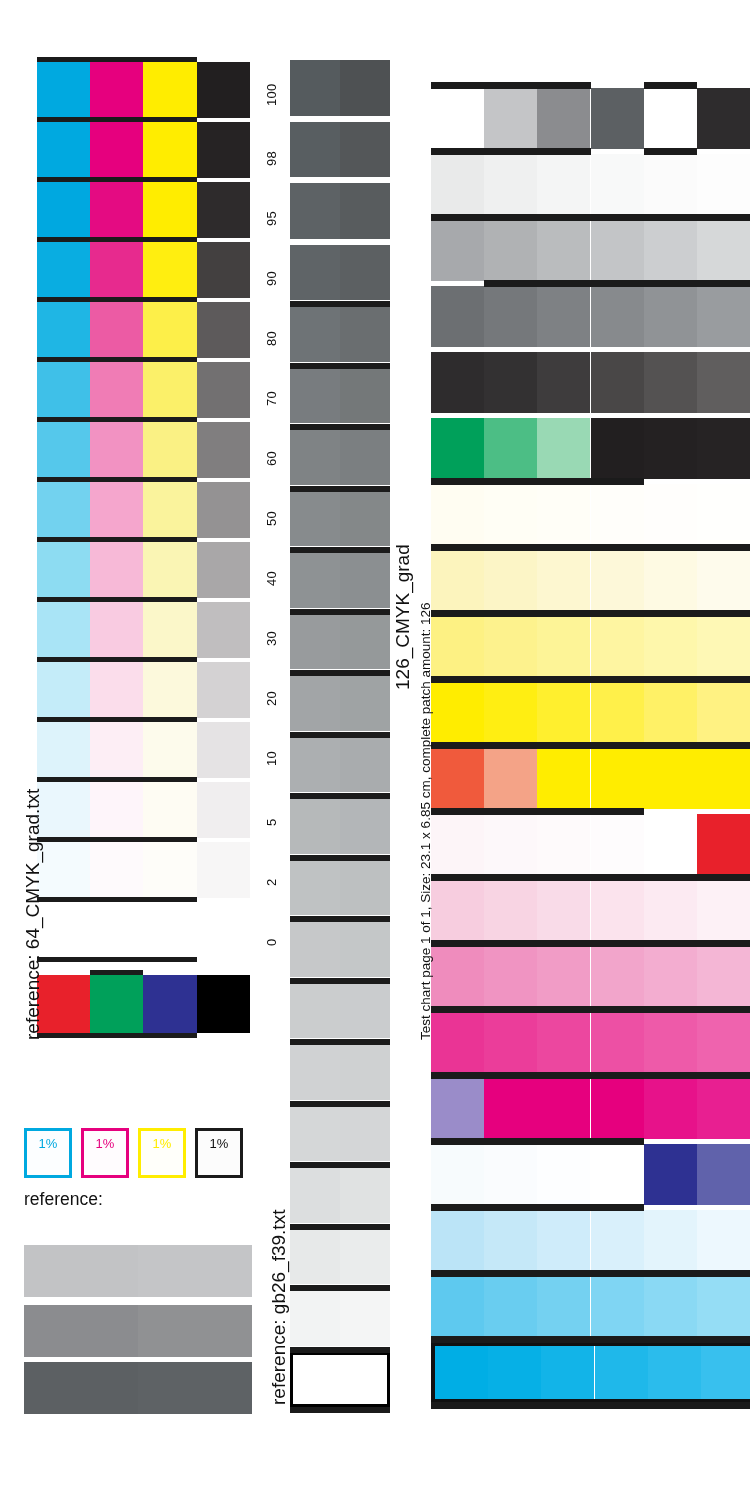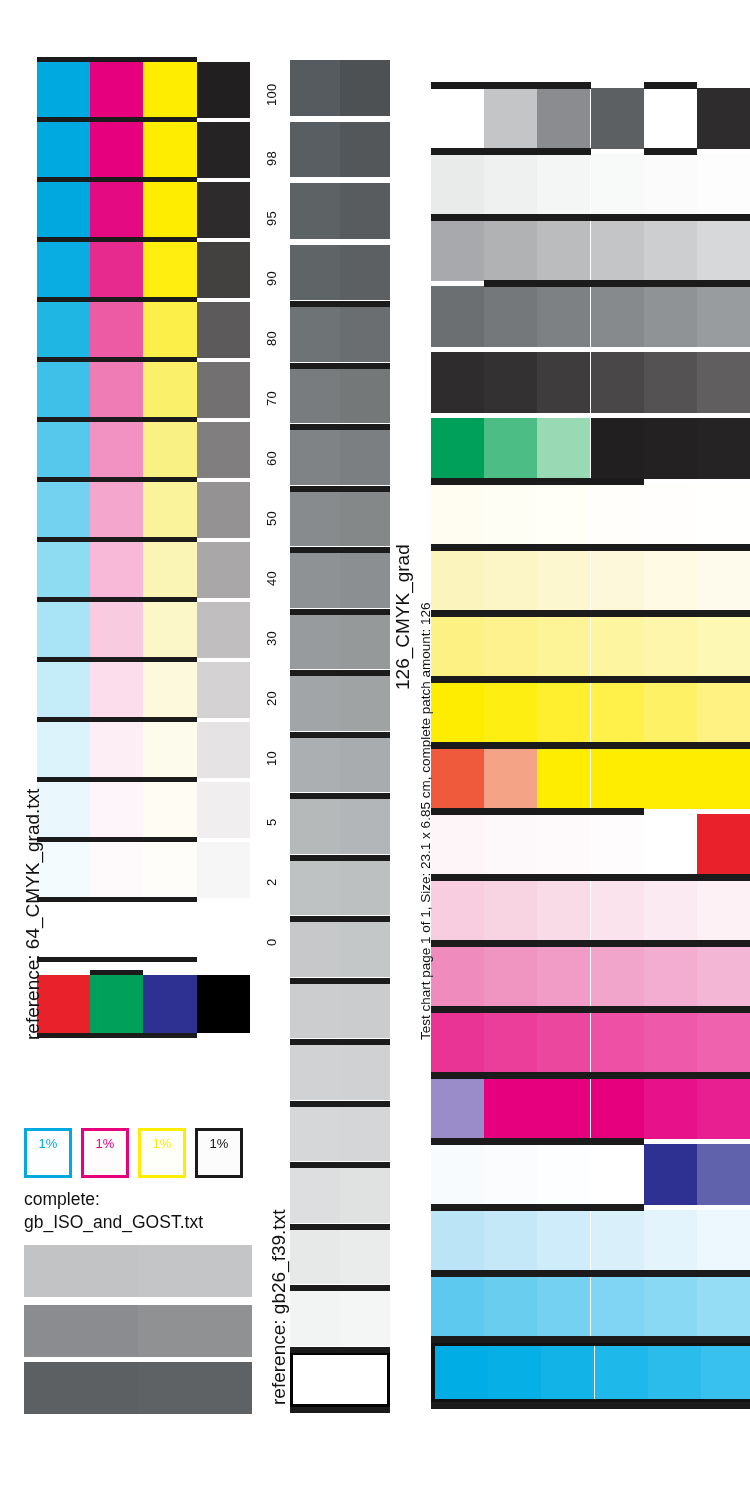--- a/index.html
+++ b/index.html
@@ -501,22 +501,21 @@
 <div class="vlabel" id="sub-126" style="left:418px;top:1040px;">Test chart page 1 of 1, Size: 23.1 x 6.85 cm, complete patch amount: 126</div>
 
 <div id="pct-row" style="width: 228px; height: 50px;">
     <div class="pct-box" style="left: 0px; border-color: rgb(0, 169, 224); color: rgb(0, 169, 224); background: rgb(252, 254, 255);">1%</div>
     <div class="pct-box" style="left: 57px; border-color: rgb(230, 0, 126); color: rgb(230, 0, 126); background: rgb(255, 252, 254);">1%</div>
     <div class="pct-box" style="left: 114px; border-color: rgb(255, 237, 0); color: rgb(255, 237, 0); background: rgb(255, 255, 250);">1%</div>
     <div class="pct-box" style="left: 171px; border-color: rgb(27, 27, 27); color: rgb(17, 17, 17); background: rgb(252, 252, 252);">1%</div>
   </div>
 
 <div id="ref-iso">
-  <div>complete:</div>
-  <div>gb_ISO_and_GOST.txt</div>
+  <div>reference:</div>
 </div>
 
 <div id="gray-bars">
     <div class="graybar" style="top: 1245px;">
       <i style="left: 0px; width: 50%; background: rgb(194, 195, 197);"></i>
       <i style="left: 50%; width: 50%; background: rgb(196, 197, 199);"></i>
     </div>
     <div class="graybar" style="top: 1305px;">
       <i style="left: 0px; width: 50%; background: rgb(139, 140, 143);"></i>
       <i style="left: 50%; width: 50%; background: rgb(144, 145, 147);"></i>

